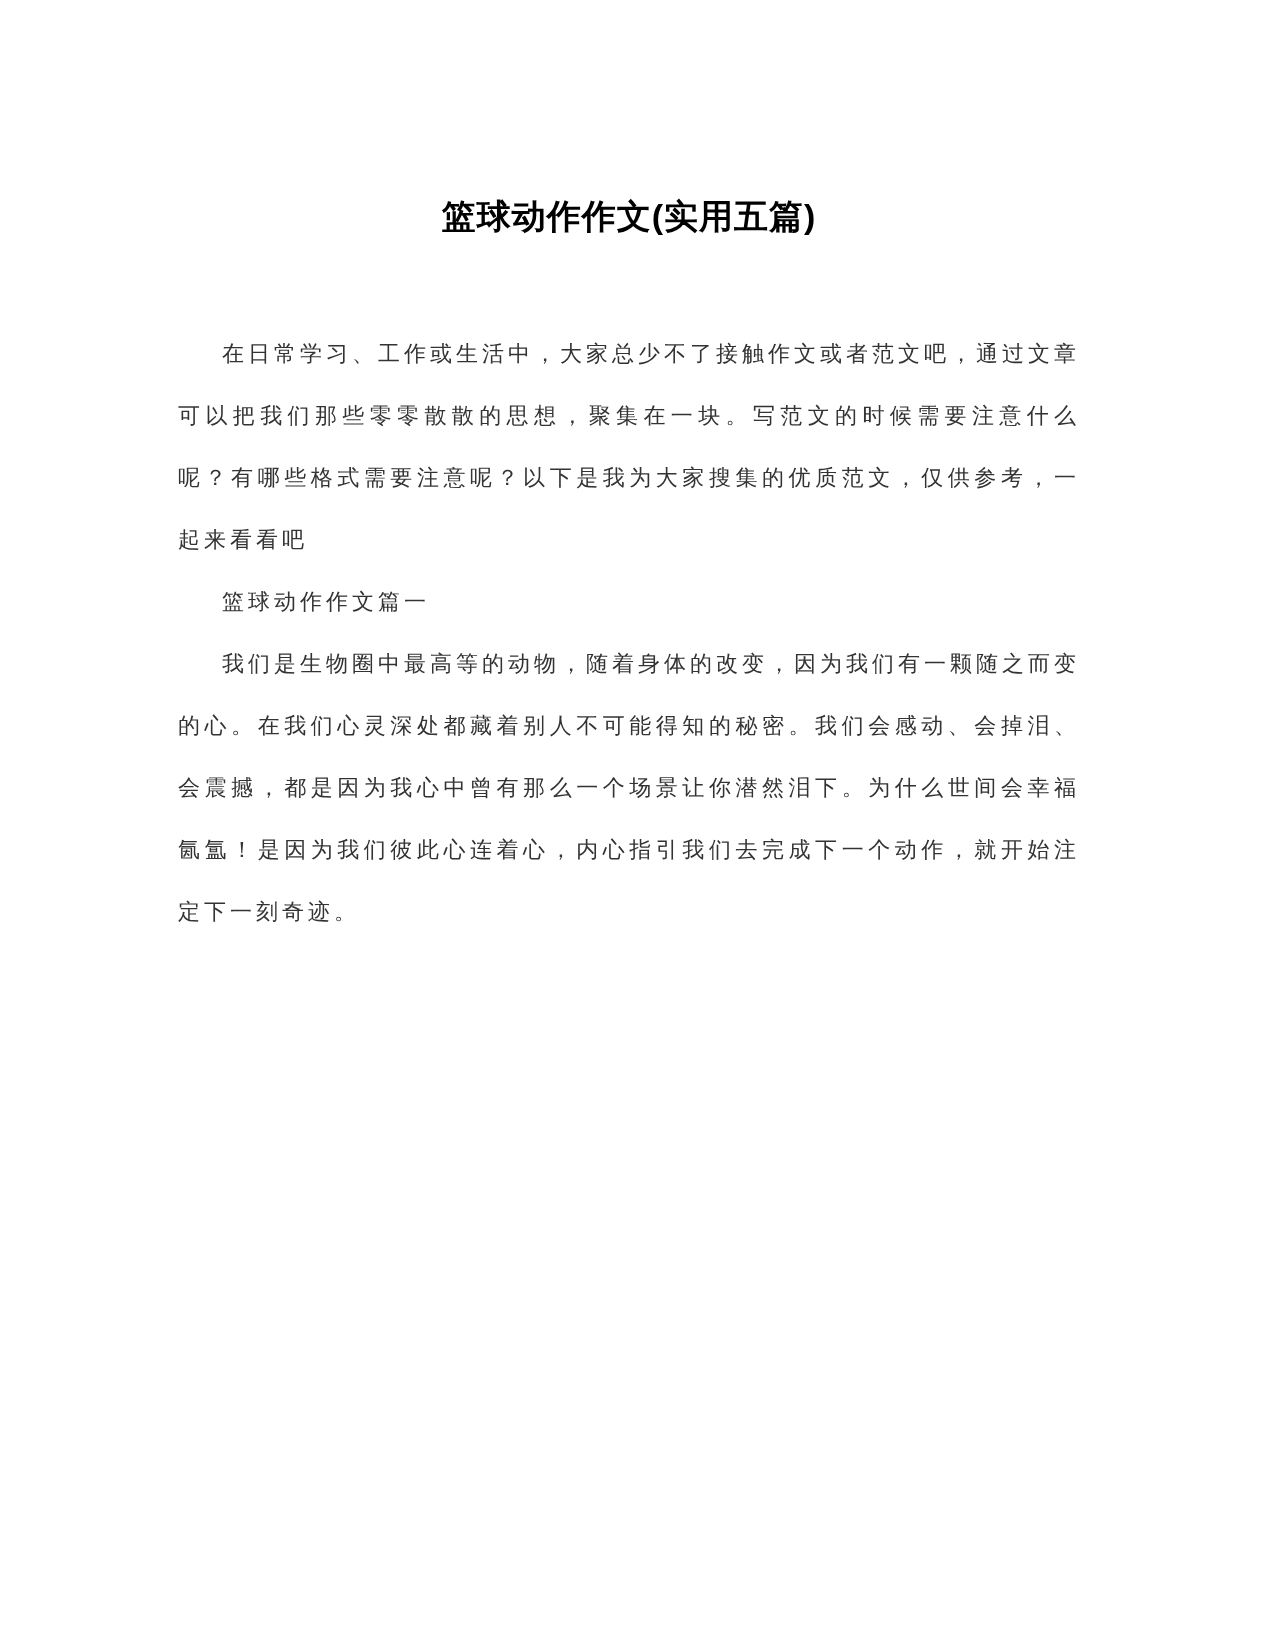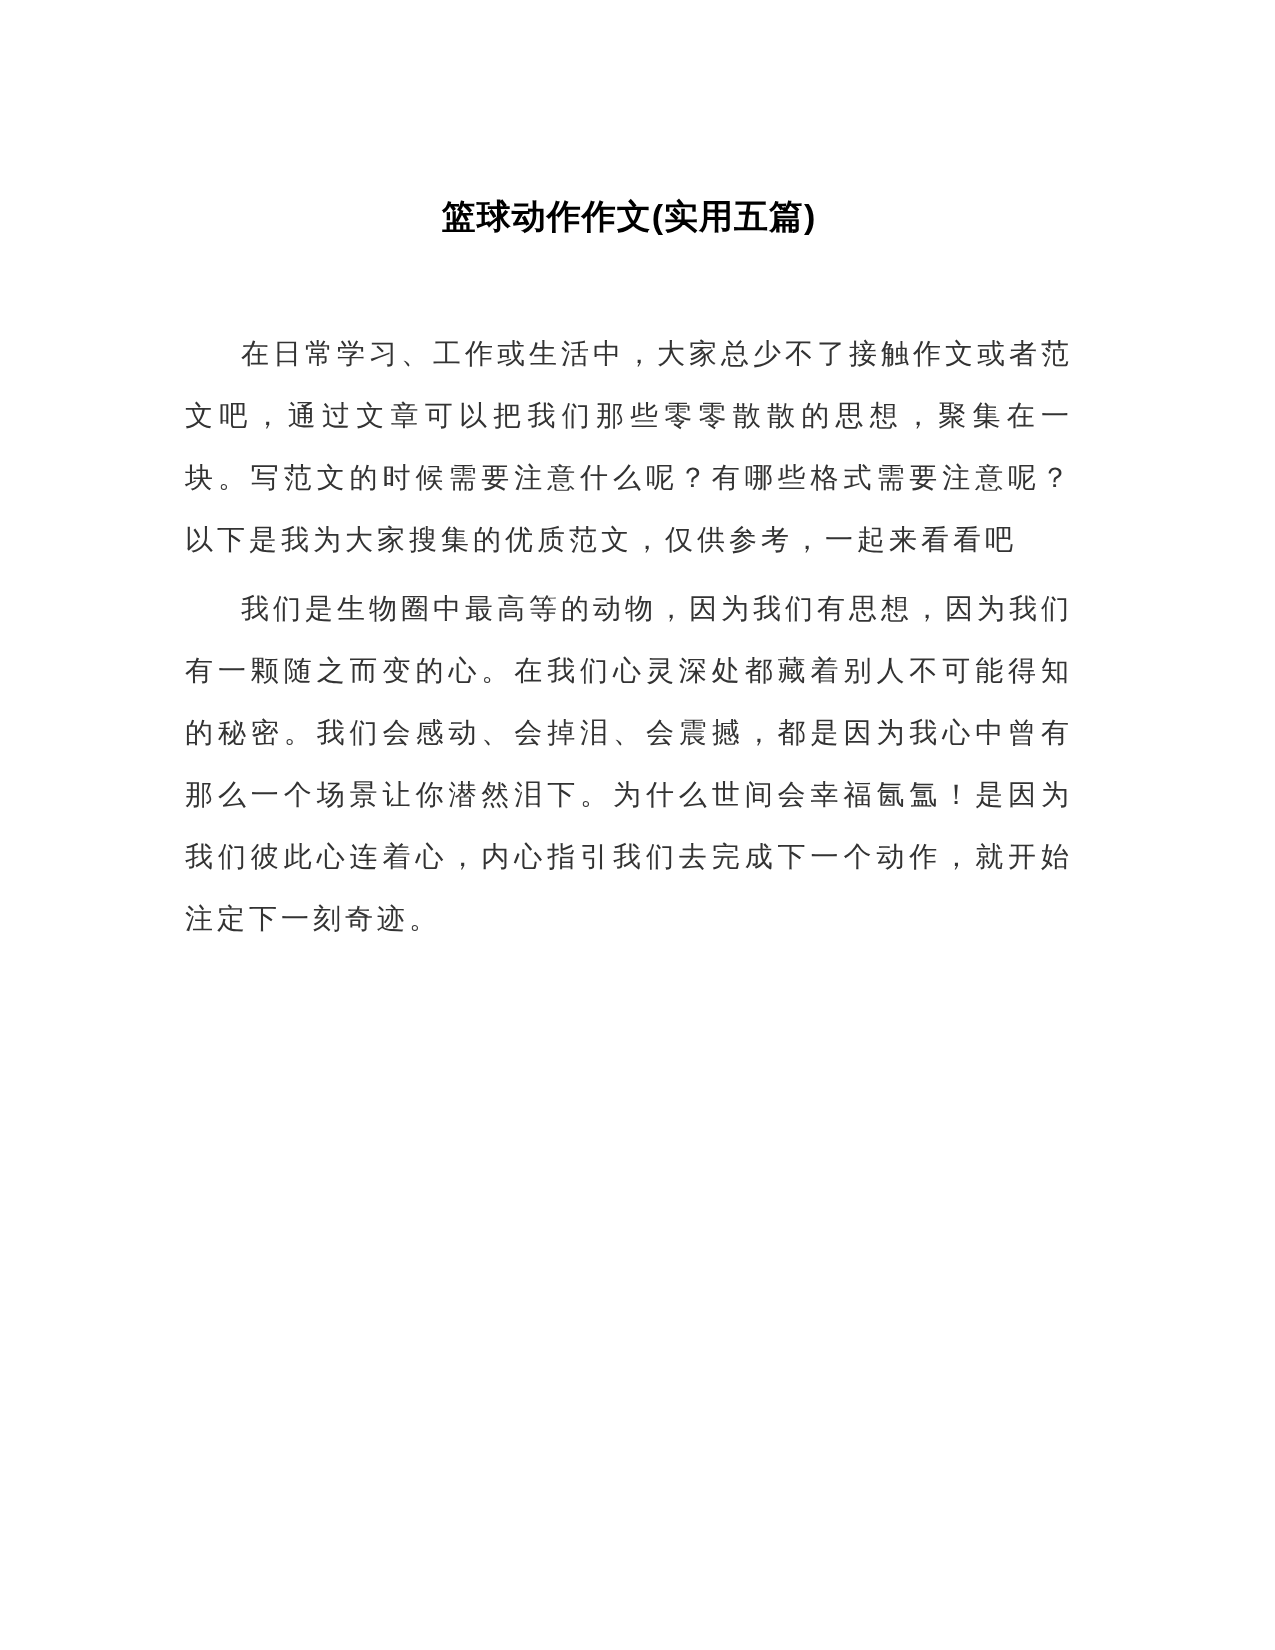--- a/index.html
+++ b/index.html
@@ -24,32 +24,33 @@
     line-height: 1.2;
     color: #000000;
     text-align: center;
     letter-spacing: 1px;
     margin: 0 0 86px 0;
   }
   .doc-body {
     width: 902px;
   }
   .para {
-    margin: 7px;
-    font-size: 28px;
+    margin: 0;
+    font-size: 22px;
     line-height: 62px;
     color: #333333;
     letter-spacing: 4px;
     text-align: justify;
     text-indent: 2em;
     font-weight: 400;
   }
 </style>
 </head>
 <body>
 
 <div class="page">
   <h1 class="doc-title">篮球动作作文(实用五篇)</h1>
   <div class="doc-body" id="doc-body">
       <p class="para">在日常学习、工作或生活中，大家总少不了接触作文或者范文吧，通过文章可以把我们那些零零散散的思想，聚集在一块。写范文的时候需要注意什么呢？有哪些格式需要注意呢？以下是我为大家搜集的优质范文，仅供参考，一起来看看吧</p>
-      <p class="para">我们是生物圈中最高等的动物，因为我们有思想，因为我们有一颗随之而变的心。在我们心灵深处都藏着别人不可能得知的秘密。我们会感动、会掉泪、会震撼，都是因为我心中曾有那么一个场景让你潜然泪下。为什么世间会幸福氤氲！是因为我们彼此心连着心，内心指引我们去完成下一个动作，就开始注定下一刻奇迹。</p>
+      <p class="para">篮球动作作文篇一</p>
+      <p class="para">我们是生物圈中最高等的动物，随着身体的改变，因为我们有一颗随之而变的心。在我们心灵深处都藏着别人不可能得知的秘密。我们会感动、会掉泪、会震撼，都是因为我心中曾有那么一个场景让你潜然泪下。为什么世间会幸福氤氲！是因为我们彼此心连着心，内心指引我们去完成下一个动作，就开始注定下一刻奇迹。</p>
     </div>
 </div>
 
 </body></html>

